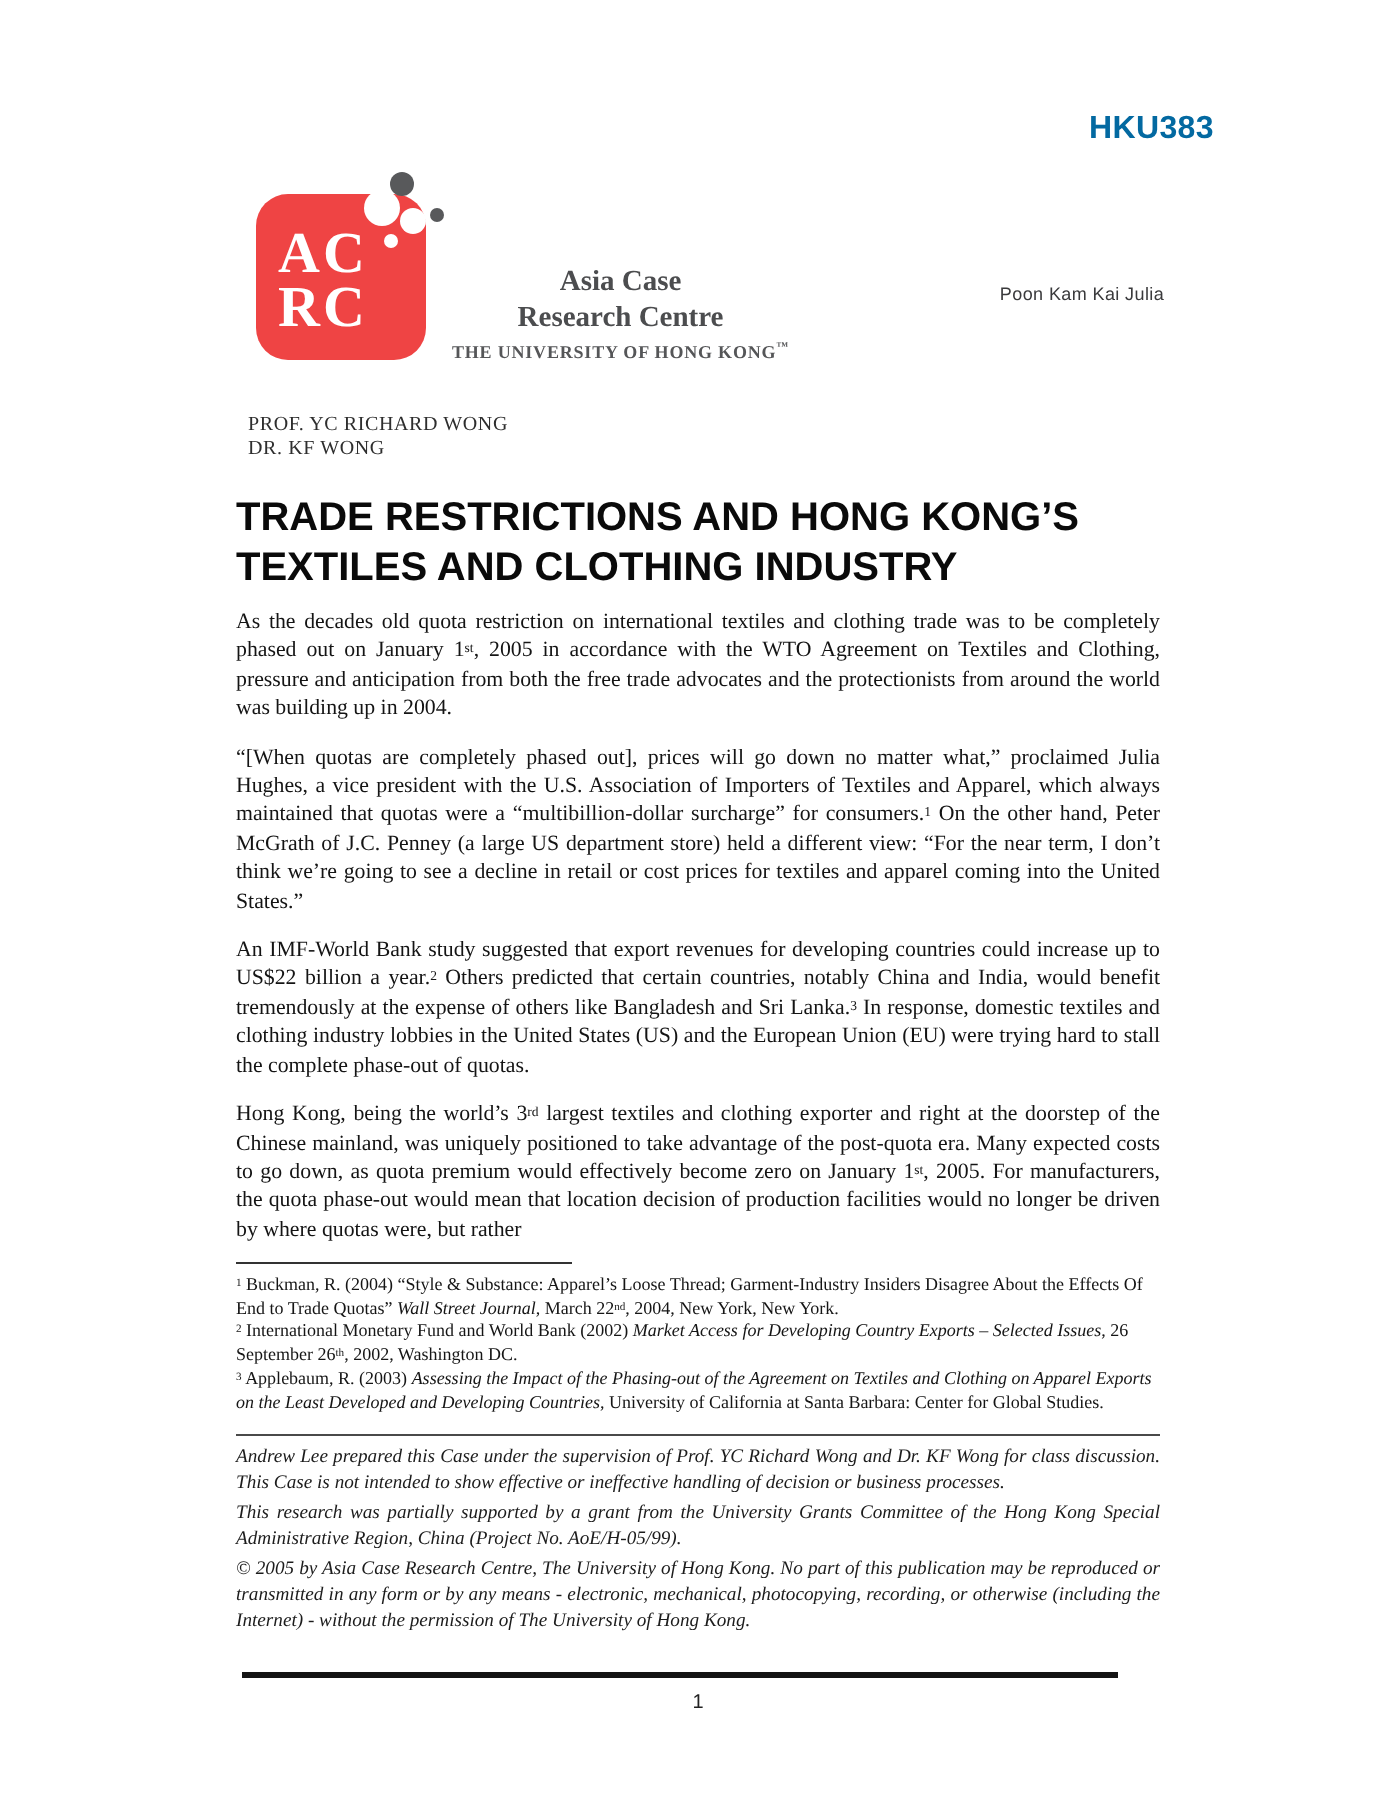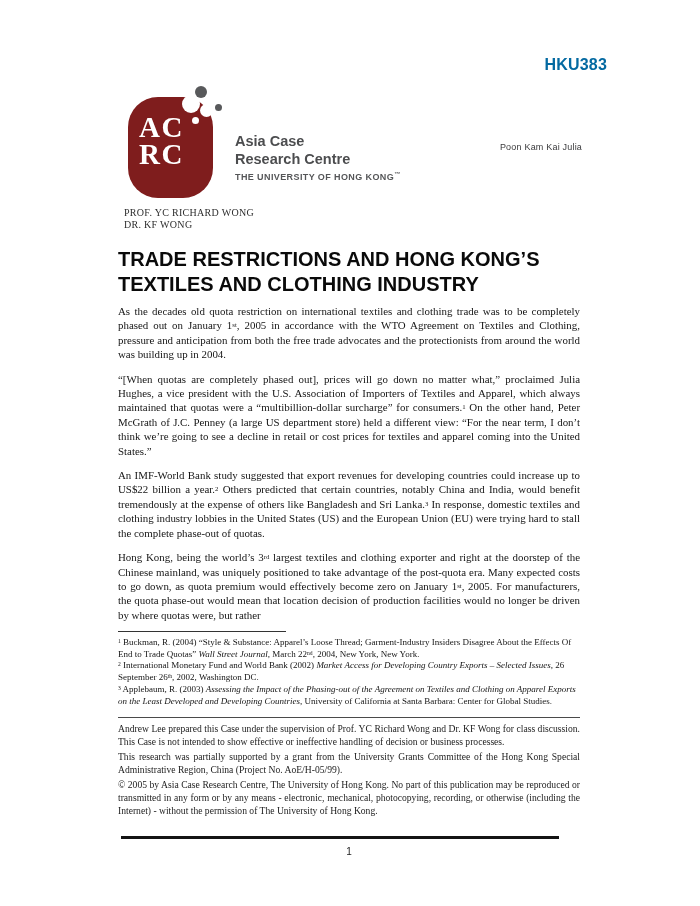--- a/index.html
+++ b/index.html
@@ -8,33 +8,33 @@
     font-family:"Liberation Serif",serif;color:#111;
     -webkit-font-smoothing:antialiased;
   }
   .doc-code{
     position:absolute;top:56px;right:93px;
     font-family:"Liberation Sans",sans-serif;font-weight:bold;font-size:16px;color:#0369a1;
     letter-spacing:.2px;
   }
   
   .logo-block{position:absolute;top:97px;left:128px;display:flex;}
-  .acrc-square{width:85px;height:101px;background:#7f1d1d;border-radius:30px;position:relative;flex:0 0 auto;}
+  .acrc-square{width:85px;height:83px;background:#ef4444;border-radius:16px;position:relative;flex:0 0 auto;}
   .monogram{
     position:absolute;left:11px;top:17px;
     font-family:"Liberation Serif",serif;font-weight:bold;font-size:29px;line-height:27px;
     color:#fff;letter-spacing:1.5px;
   }
   .bubble{position:absolute;border-radius:50%;}
   .b1{left:54px;top:-2px;width:18px;height:18px;background:#fff;}
   .b2{left:67px;top:-11px;width:12px;height:12px;background:#58595b;}
   .b3{left:72px;top:7px;width:13px;height:13px;background:#fff;}
   .b4{left:87px;top:7px;width:7px;height:7px;background:#58595b;}
   .b5{left:64px;top:20px;width:7px;height:7px;background:#fff;}
-  .acrc-text{margin-left:22px;padding-top:35px;font-family:Liberation Sans, sans-serif;color:#4c4d4f;white-space:nowrap;}
+  .acrc-text{margin-left:13px;padding-top:35px;font-family:Liberation Serif, serif;color:#4c4d4f;white-space:nowrap;text-align:center;}
   .acrc-name{font-size:14.5px;font-weight:bold;line-height:18px;}
   .acrc-univ{font-size:9px;font-weight:bold;letter-spacing:.4px;margin-top:3px;color:#555658;}
   .tm{font-size:6px;vertical-align:super;}
   
   .poon-block{position:absolute;top:141px;left:490px;width:102px;text-align:center;
     font-family:"Liberation Sans",sans-serif;color:#2f2f31;}
   .poon-word{font-size:27px;font-weight:bold;line-height:26px;letter-spacing:1px;}
   .poon-series{font-size:9px;margin-top:1px;letter-spacing:.2px;color:#3a3a3c;}
   
   .authors{position:absolute;top:207px;left:124px;
@@ -49,21 +49,21 @@
   sup{font-size:62%;line-height:0;position:relative;top:-0.35em;vertical-align:baseline;}
   .it{font-style:italic;}
   
   .footnotes{position:absolute;top:631px;left:118px;width:462px;
     font-size:9px;line-height:11.7px;color:#151515;}
   .fn-sep{width:168px;border-top:1.2px solid #333;margin-bottom:5px;}
   .footnote{margin:0;}
   
   .footer-block{position:absolute;top:717px;left:118px;width:462px;
     border-top:1px solid #4a4a4a;padding-top:5px;
-    font-size:9.6px;line-height:12.6px;text-align:justify;color:#1c1c1c;}
+    font-size:9.6px;line-height:12.6px;font-style:italic;text-align:justify;color:#1c1c1c;}
   .footer-block p{margin:0 0 3px 0;}
   .bottom-rule{position:absolute;top:836px;left:121px;width:438px;height:3px;background:#141414;}
   .page-number{position:absolute;top:846px;left:118px;width:462px;text-align:center;
     font-family:"Liberation Sans",sans-serif;font-size:10px;color:#222;}
 </style>
 </head>
 <body>
 
 <div class="doc-code">HKU383</div>
 

